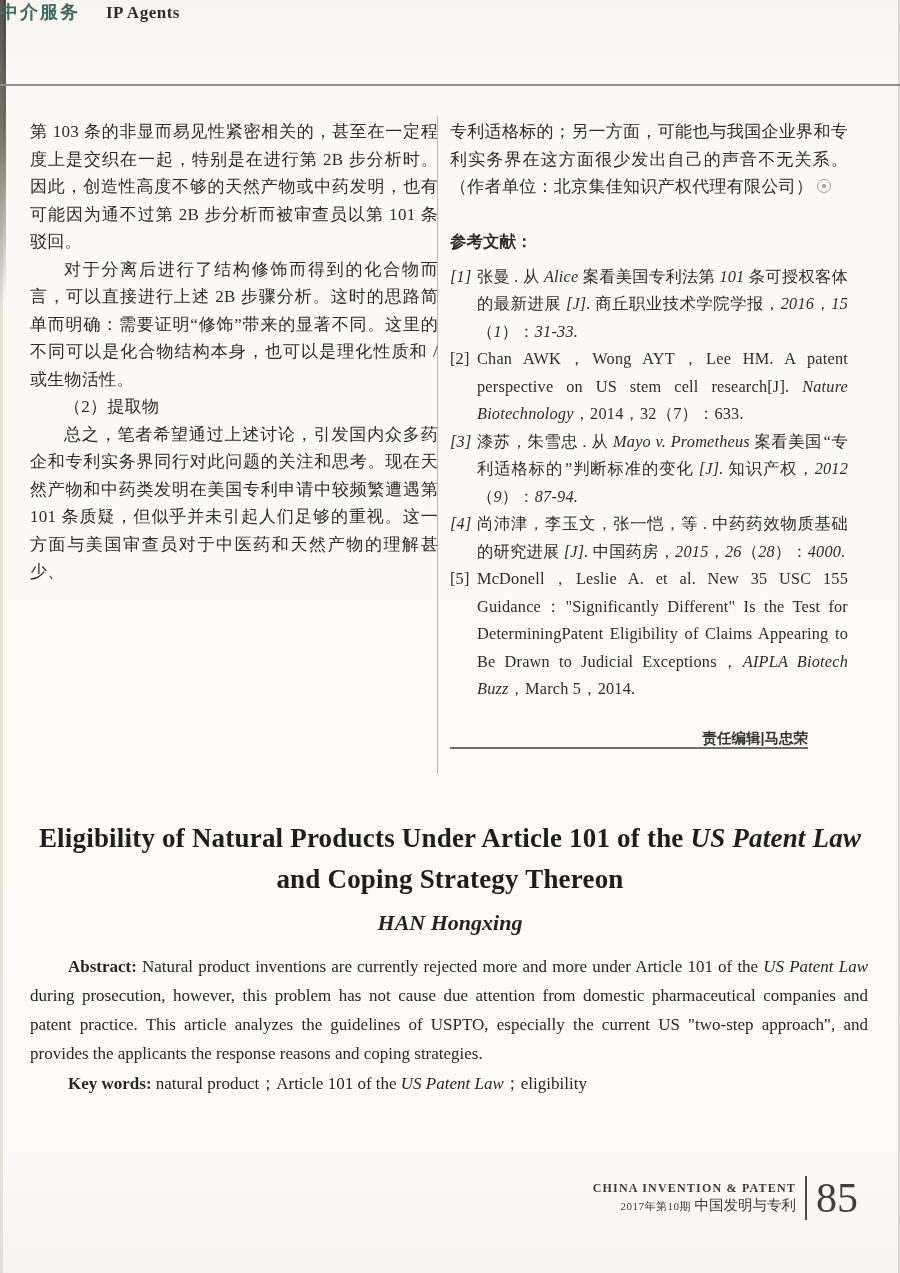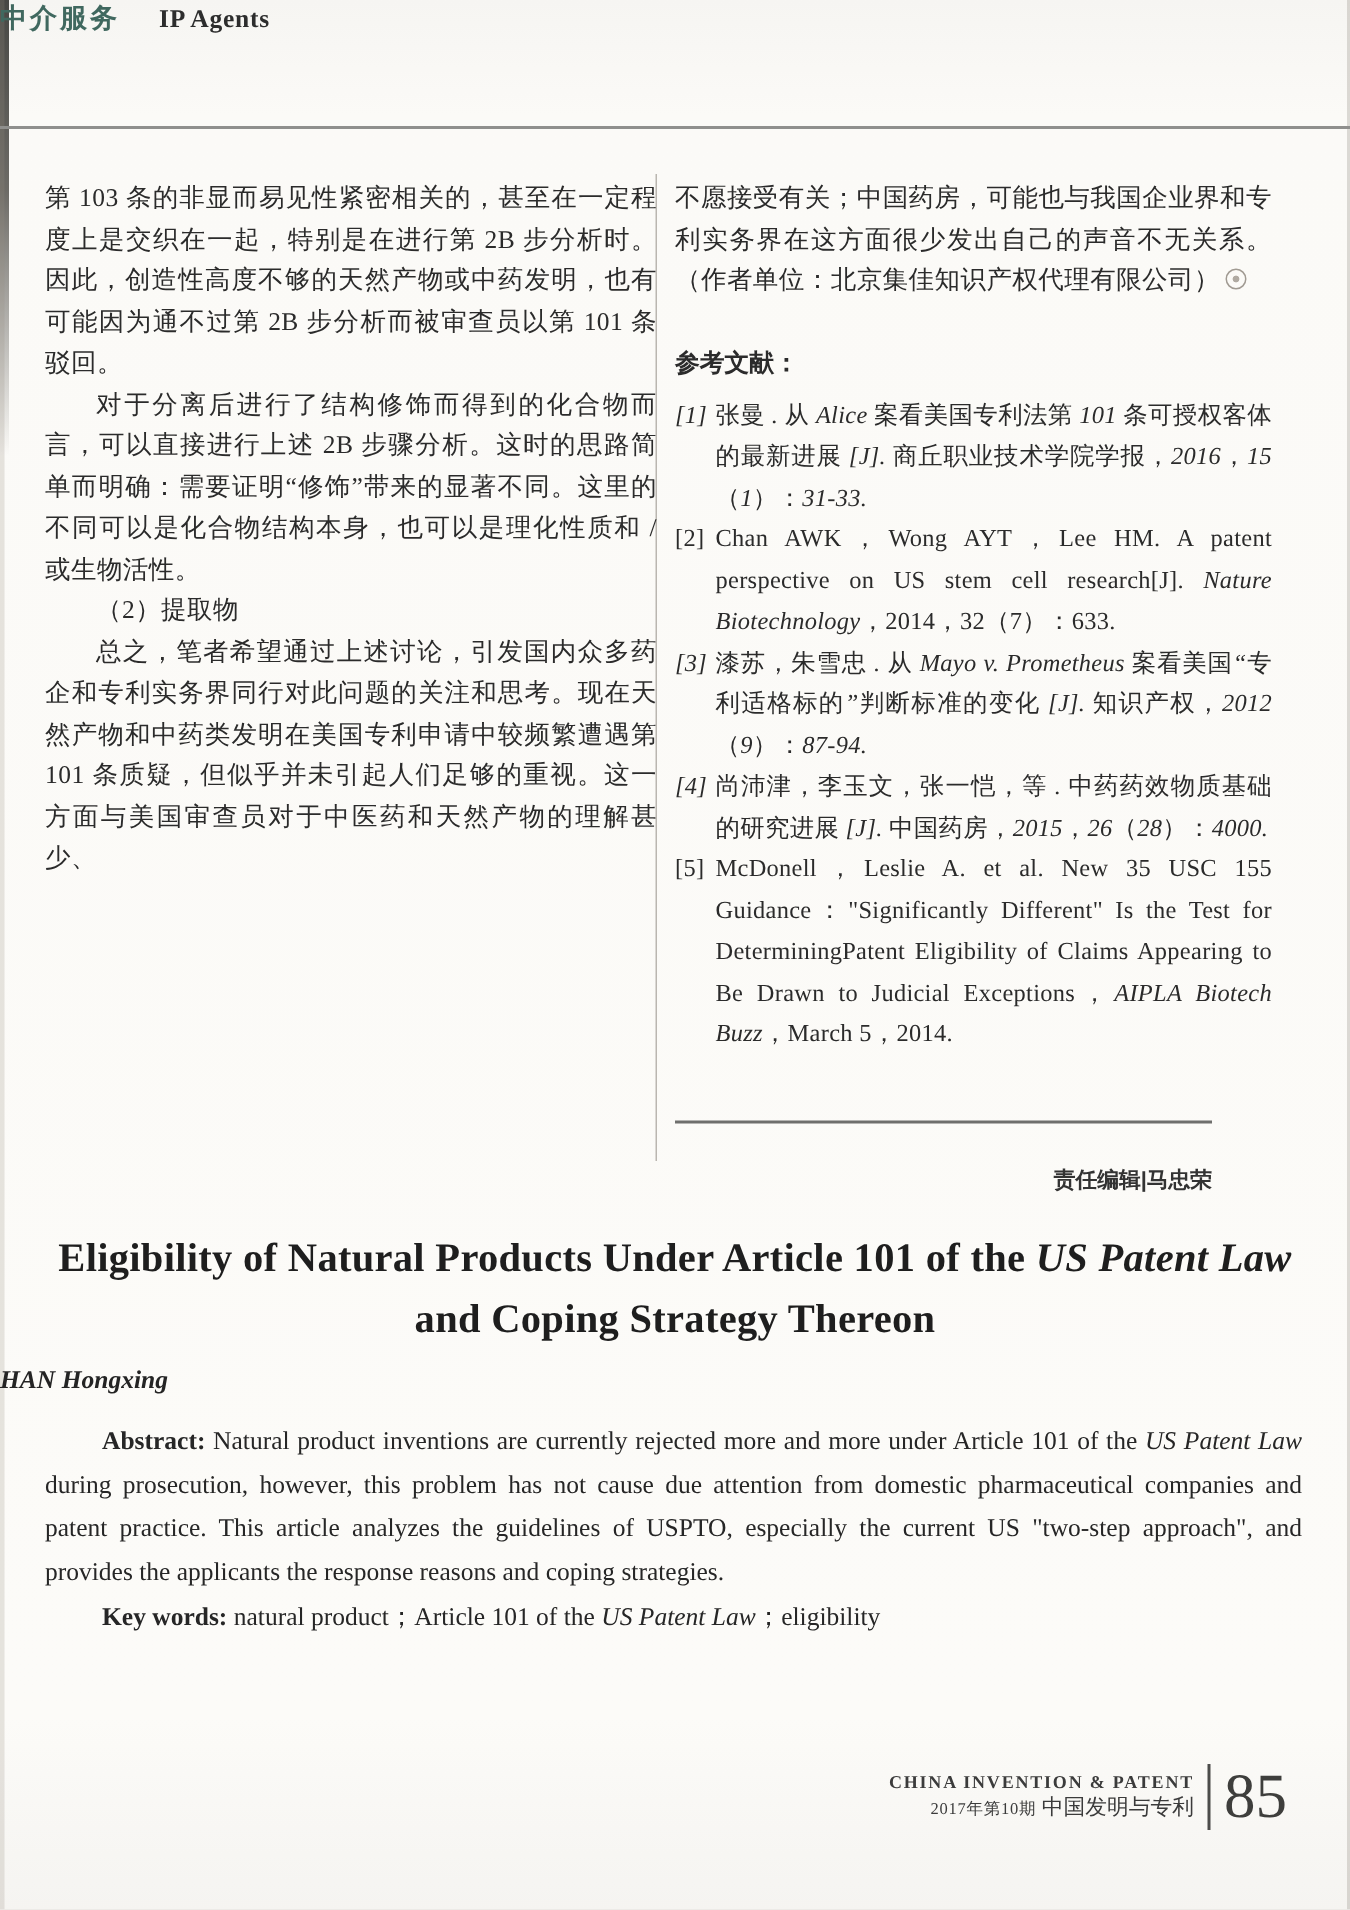--- a/index.html
+++ b/index.html
@@ -27,27 +27,27 @@
   .cjk-para.indent{text-indent:2em;}
   .kaiti{font-style:oblique 6deg;}
   .end-icon{display:inline-block;width:12px;height:12px;border:1px solid #a09a92;border-radius:50%;
     vertical-align:-1px;margin-left:4px;
     background:radial-gradient(circle at 50% 50%, #b0aaa2 0 2px, transparent 2.5px);}
   .refs-heading{font-family:"Liberation Sans","DejaVu Sans",sans-serif;font-weight:700;font-size:16.5px;
     margin:30px 0 10px 0;color:#2b2b2b;}
   .ref{position:relative;padding-left:27px;font-size:16.3px;line-height:27.5px;text-align:justify;letter-spacing:0.2px;}
   .ref-label{position:absolute;left:0;top:0;}
   .editor-rule{position:absolute;left:450px;top:747px;width:358px;border-top:2px solid #6f6f6d;}
-  .editor-note{position:absolute;left:450px;top:777px;width:358px;text-align:right;
+  .editor-note{position:absolute;left:450px;top:729px;width:358px;text-align:right;
     font-family:"Liberation Sans","DejaVu Sans",sans-serif;font-weight:700;font-size:14.5px;color:#333;}
   
   .english-section{position:absolute;top:818px;left:0;width:100%;}
   .article-title{margin:0;text-align:center;font-size:27px;font-weight:700;line-height:41px;color:#1e1e1e;
     letter-spacing:0.2px;}
-  .article-author{margin:10px 0 0 0;text-align:left;font-size:17px;font-weight:700;font-style:italic;color:#242424;}
+  .article-author{margin:10px 0 0 0;text-align:center;font-size:22px;font-weight:700;font-style:italic;color:#242424;}
   .abstract,.keywords{margin:0;padding:0 32px 0 30px;font-size:17px;line-height:29px;text-align:justify;color:#262626;}
   .abstract{margin-top:16px;text-indent:38px;}
   .keywords{margin-top:1px;text-indent:38px;}
   .b{font-weight:700;}
   .i{font-style:italic;}
   
   .footer{position:absolute;top:1176px;right:42px;display:flex;align-items:center;}
   .footer-text{text-align:right;margin-right:9px;line-height:1.15;}
   .footer-en{font-size:12px;font-weight:600;letter-spacing:1.2px;color:#3b3b3b;white-space:nowrap;}
   .footer-cn-line{font-size:14.5px;color:#3b3b3b;white-space:nowrap;margin-top:1px;}
@@ -73,21 +73,21 @@
   <div class="col-divider"></div>
 
   <div class="left-col">
     <p class="cjk-para">第 103 条的非显而易见性紧密相关的，甚至在一定程度上是交织在一起，特别是在进行第 2B 步分析时。因此，创造性高度不够的天然产物或中药发明，也有可能因为通不过第 2B 步分析而被审查员以第 101 条驳回。</p>
     <p class="cjk-para indent">对于分离后进行了结构修饰而得到的化合物而言，可以直接进行上述 2B 步骤分析。这时的思路简单而明确：需要证明“修饰”带来的显著不同。这里的不同可以是化合物结构本身，也可以是理化性质和 / 或生物活性。</p>
     <p class="cjk-para indent">（2）提取物</p>
     <p class="cjk-para indent">总之，笔者希望通过上述讨论，引发国内众多药企和专利实务界同行对此问题的关注和思考。现在天然产物和中药类发明在美国专利申请中较频繁遭遇第 101 条质疑，但似乎并未引起人们足够的重视。这一方面与美国审查员对于中医药和天然产物的理解甚少、</p>
   </div>
 
   <div class="right-col">
-    <p class="cjk-para"><span>不愿接受有关；中国药房，可能也与我国企业界和专利实务界在这方面很少发出自己的声音不无关系。</span><span class="kaiti">（作者单位：北京集佳知识产权代理有限公司）</span><span class="end-icon"></span></p>
+    <p class="cjk-para"><span>专利适格标的；另一方面，可能也与我国企业界和专利实务界在这方面很少发出自己的声音不无关系。</span><span class="kaiti">（作者单位：北京集佳知识产权代理有限公司）</span><span class="end-icon"></span></p>
 
     <div class="refs-heading">参考文献：</div>
 
     <div>
       <div class="ref kaiti">
         <span class="ref-label">[1]</span><span>张曼 . 从 Alice 案看美国专利法第 101 条可授权客体的最新进展 [J]. 商丘职业技术学院学报，2016，15（1）：31-33.</span><span class="i"></span><span></span>
       </div>
       <div class="ref">
         <span class="ref-label">[2]</span><span>Chan AWK，Wong AYT，Lee HM. A patent perspective on US stem cell research[J]. </span><span class="i">Nature Biotechnology</span><span>，2014，32（7）：633.</span>
       </div>

